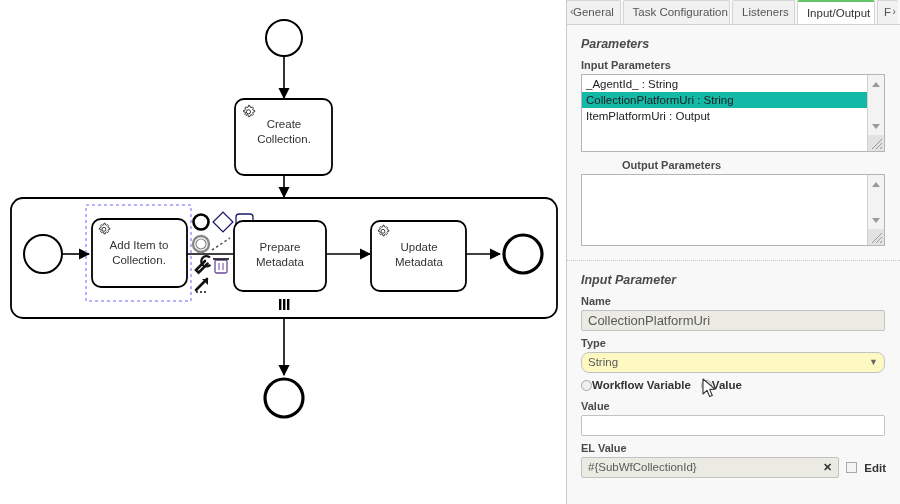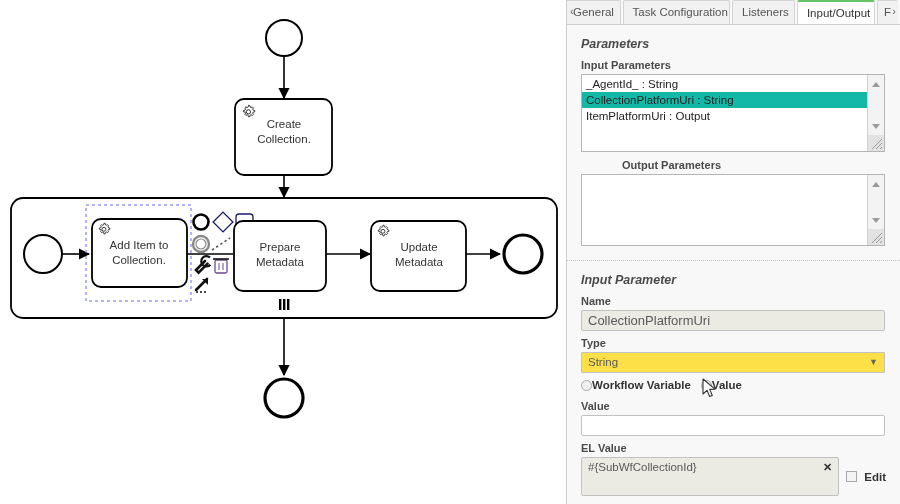--- a/index.html
+++ b/index.html
@@ -163,22 +163,22 @@
     border: 1px solid #c2c2c2;
     background: #ebebe4;
     color: #5a5a5a;
     border-radius: 2px;
   }
   .textinput.white { background: #ffffff; color: #333333; }
   .selectbox {
     position: relative;
     width: 304px; height: 21px;
     border: 1px solid #c2c2c2;
-    background: #fde047;
-    border-radius: 1px;
+    background: #fef9c3;
+    border-radius: 8px;
     font-size: 11.5px;
     line-height: 19px;
     padding: 0 6px;
     color: #5a5a5a;
   }
   .selectbox .caret {
     position: absolute; right: 6px; top: 0;
     font-size: 9px; color: #666;
   }
 
@@ -204,21 +204,21 @@
     left: 2px; top: 2px;
     width: 5px; height: 5px;
     border-radius: 50%;
     background: #444;
   }
   .radio-label { margin-right: 10px; }
 
   .elrow { display: flex; align-items: center; gap: 7px; }
   .elfield {
     position: relative;
-    width: 265px; height: 39px;
+    width: 265px; height: 21px;
     border: 1px solid #c2c2c2;
     background: #ebebe4;
     border-radius: 2px;
     font-size: 11.5px;
     line-height: 19px;
     padding: 0 20px 0 6px;
     color: #5a5a5a;
   }
   .elclear {
     position: absolute; right: 6px; top: 0;

